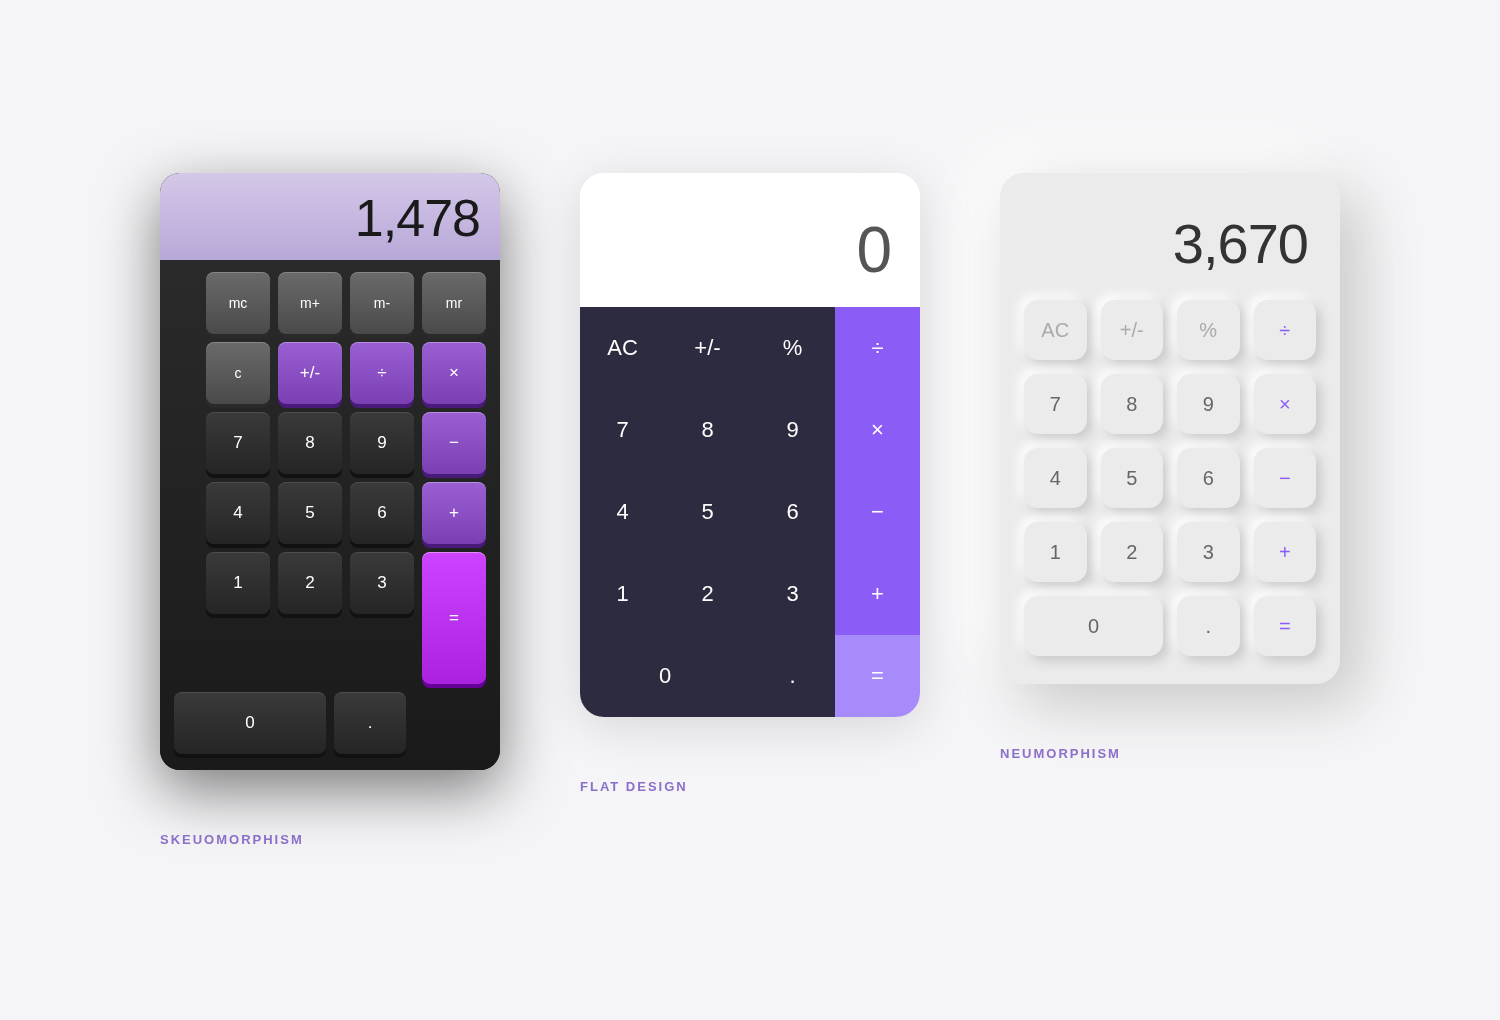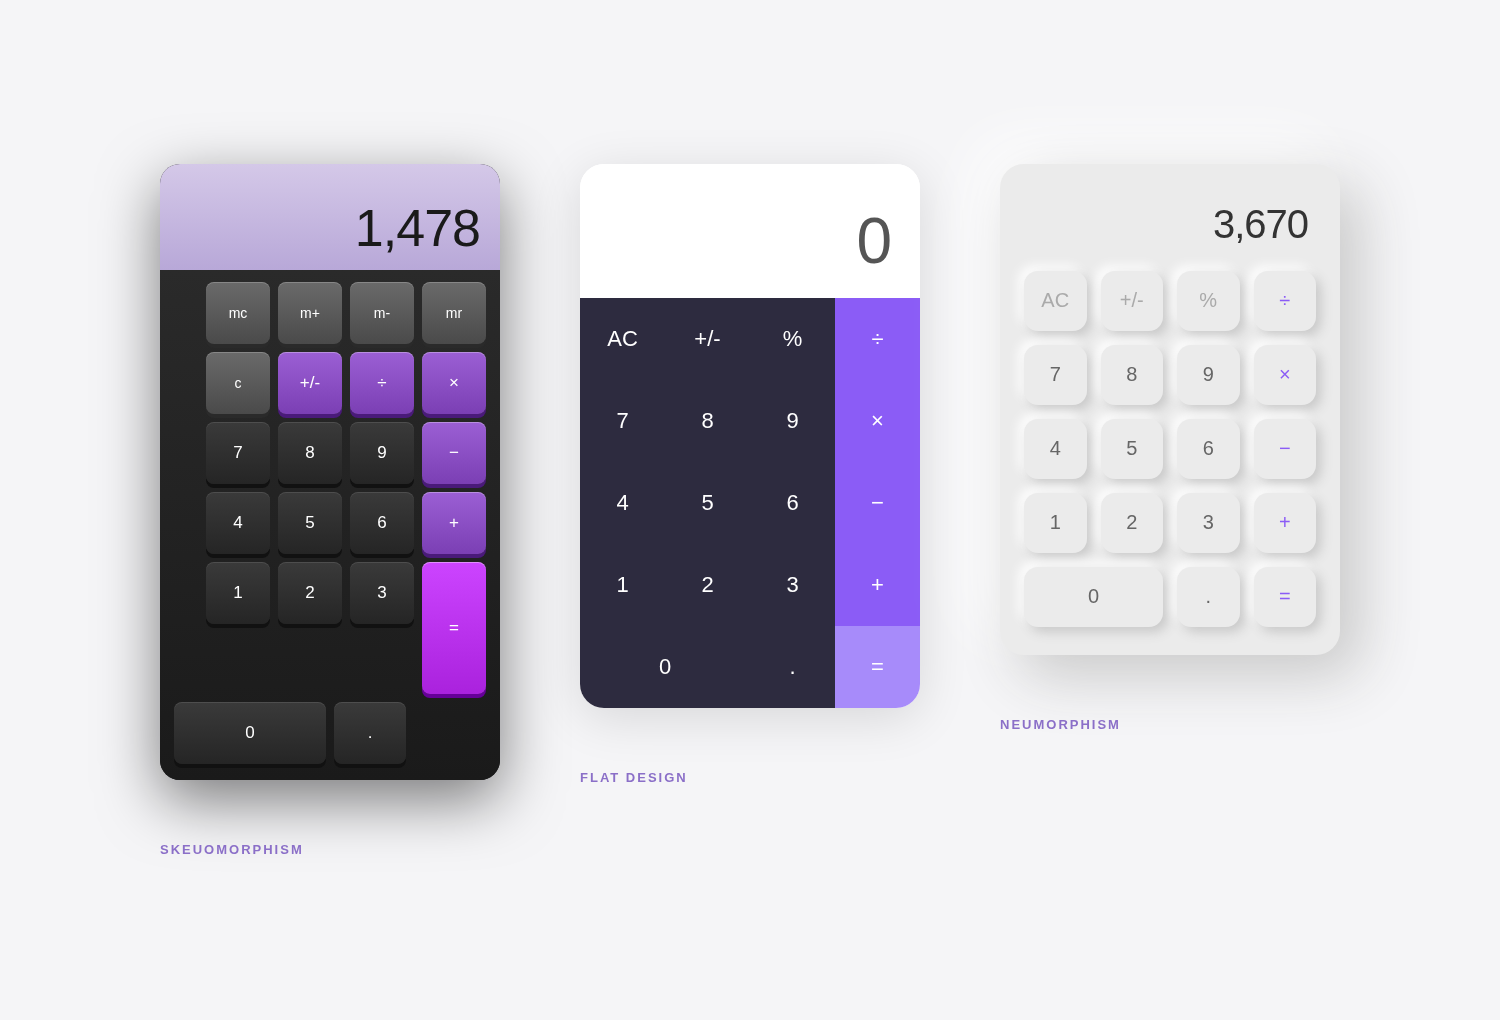--- a/index.html
+++ b/index.html
@@ -40,21 +40,21 @@
     .skeu-calc {
       width: 340px;
       border-radius: 20px;
       overflow: hidden;
       background: #1a1a1a;
       box-shadow: 0 20px 60px rgba(0,0,0,0.5), inset 0 1px 0 rgba(255,255,255,0.1);
     }
 
     .skeu-display {
       background: linear-gradient(180deg, #d4c8e8 0%, #b8a8d8 100%);
-      padding: 34px 20px 12px;
+      padding: 15px 20px 12px;
       text-align: right;
       font-size: 52px;
       font-weight: 200;
       color: #1a1a1a;
       letter-spacing: -1px;
     }
 
     .skeu-body {
       background: linear-gradient(180deg, #2a2a2a 0%, #1a1a1a 100%);
       padding: 12px 14px 16px;
@@ -171,21 +171,21 @@
     .neu-calc {
       width: 340px;
       border-radius: 24px;
       background: #ebebeb;
       box-shadow: 20px 20px 60px #c8c8c8, -20px -20px 60px #ffffff;
       padding: 28px 24px 28px;
     }
 
     .neu-display {
       text-align: right;
-      font-size: 40px;
+      font-size: 56px;
       font-weight: 200;
       color: #333;
       padding: 10px 8px 24px;
       letter-spacing: -1px;
     }
 
     .neu-grid {
       display: grid;
       grid-template-columns: repeat(4, 1fr);
       gap: 14px;

